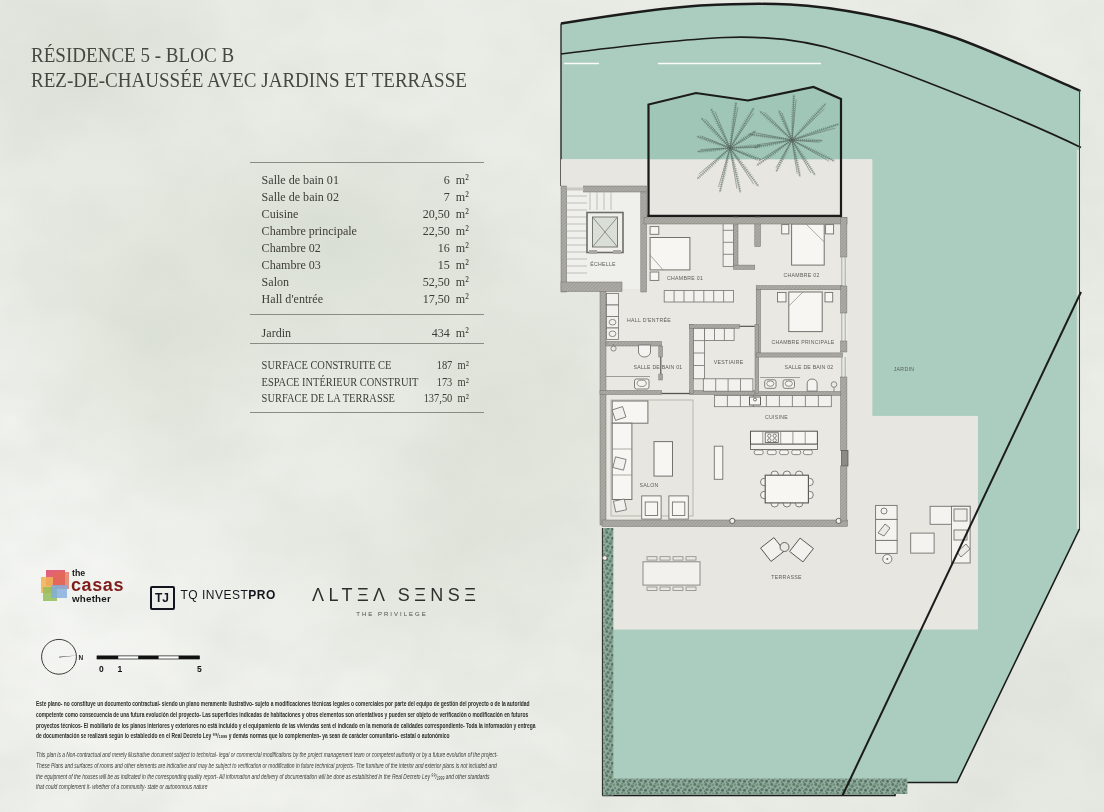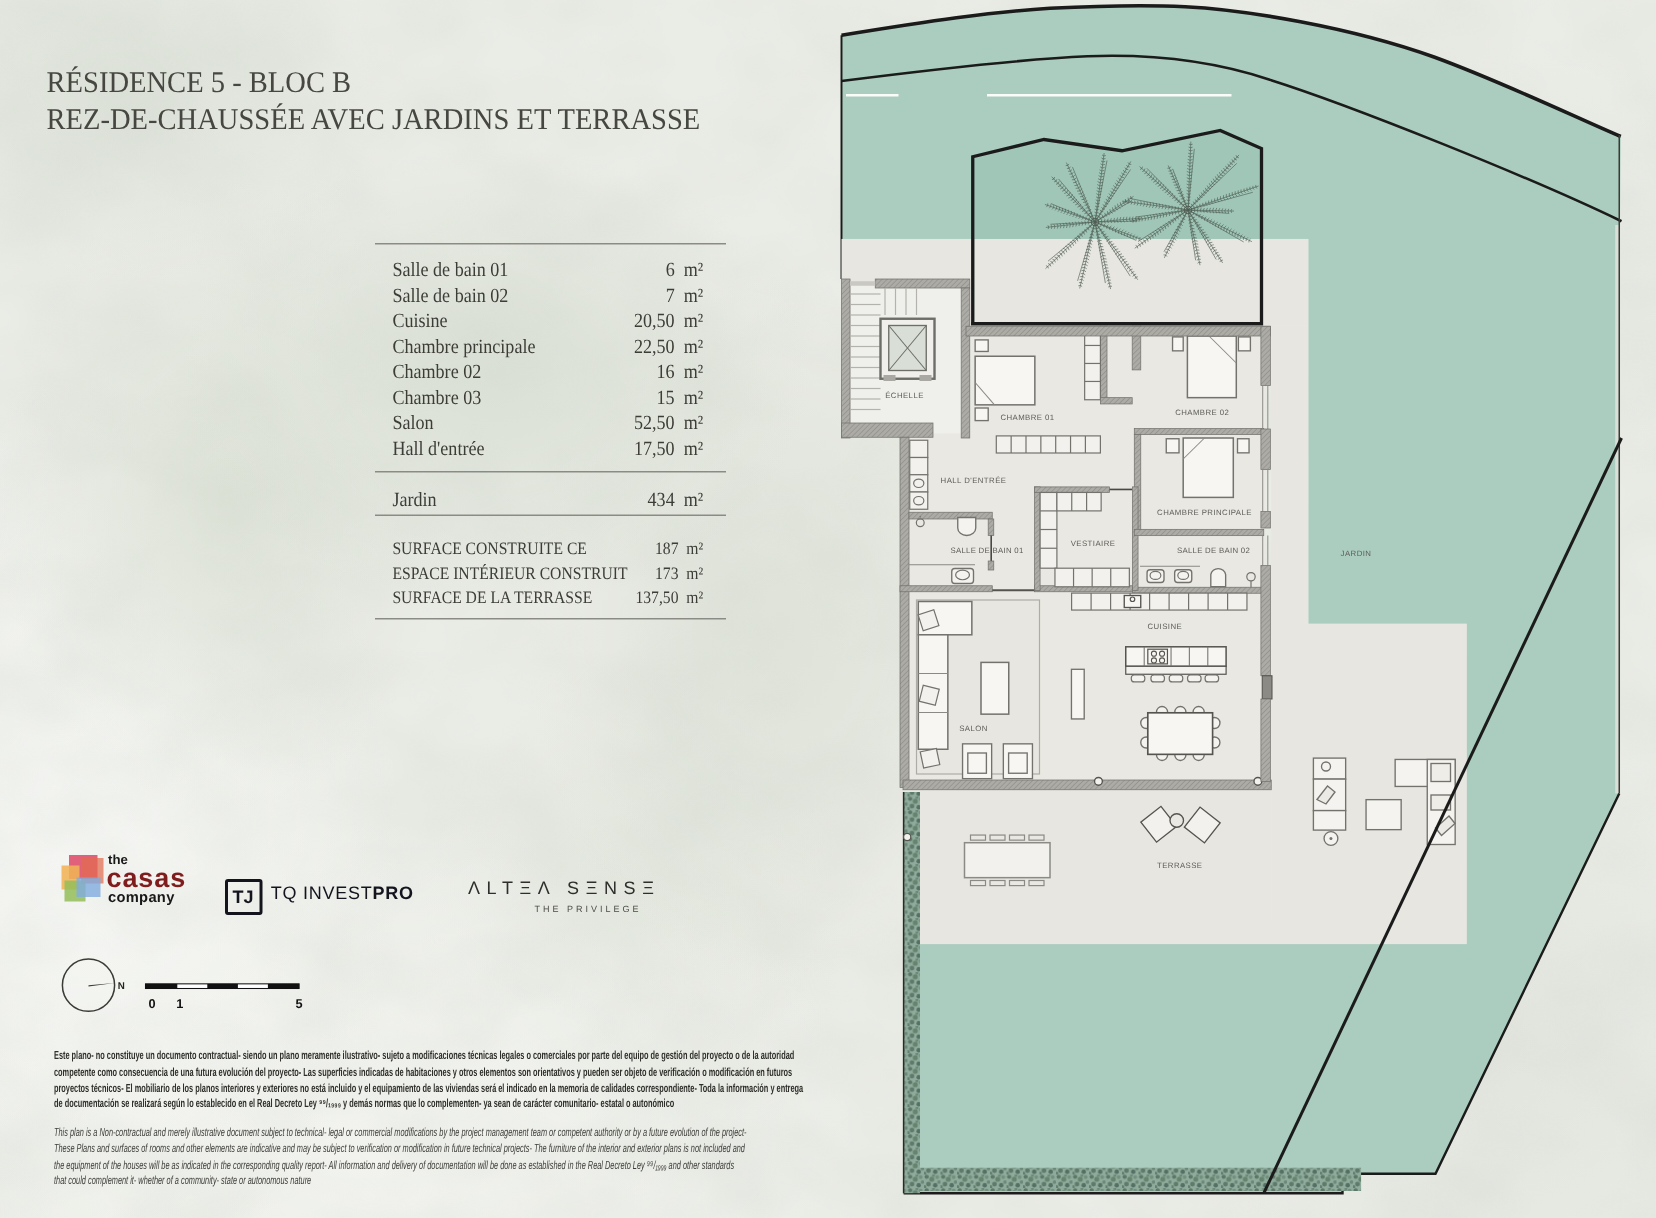--- a/index.html
+++ b/index.html
@@ -540,30 +540,30 @@
 </div>
 
 <div class="abs" style="left:41px;top:566px;width:120px;height:40px;">
   <div class="abs" style="left:5px;top:4px;width:19px;height:16px;background:#e0516d;opacity:0.9;"></div>
   <div class="abs" style="left:13px;top:6px;width:15px;height:17px;background:#e06b4e;opacity:0.72;"></div>
   <div class="abs" style="left:0px;top:11px;width:12px;height:16px;background:#f0b357;opacity:0.88;"></div>
   <div class="abs" style="left:2px;top:21px;width:14px;height:14px;background:#94bd59;opacity:0.85;"></div>
   <div class="abs" style="left:10px;top:19px;width:16px;height:13px;background:#7fabdf;opacity:0.8;"></div>
   <div class="abs" style="left:31px;top:1.5px;font-weight:bold;font-size:8.8px;color:#181818;">the</div>
   <div class="abs" style="left:30px;top:8.5px;font-weight:bold;font-size:18px;letter-spacing:0.6px;color:#7f1d1d;">casas</div>
-  <div class="abs" style="left:31px;top:27px;font-weight:bold;font-size:9.8px;letter-spacing:0.2px;color:#181818;">company</div>
+  <div class="abs" style="left:31px;top:27px;font-weight:bold;font-size:9.8px;letter-spacing:0.2px;color:#181818;">whether</div>
 </div>
 
 <div class="abs" style="left:149.5px;top:585.5px;width:160px;height:26px;color:#14141e;">
   <div class="abs" style="left:0;top:0;width:21px;height:20px;border:2.6px solid #14141e;border-radius:2px;text-align:center;font-size:12px;font-weight:bold;line-height:20px;">TJ</div>
   <div class="abs" style="left:31px;top:2.5px;font-size:12px;letter-spacing:0.5px;">TQ INVEST<b>PRO</b></div>
 </div>
 
 <div class="abs" style="left:312px;top:585px;width:160px;color:#2e2e2c;">
-  <div style="font-size:12px;letter-spacing:4.4px;white-space:nowrap;">ΛLTΞΛ SΞNSΞ</div>
+  <div style="font-size:18px;letter-spacing:4.4px;white-space:nowrap;">ΛLTΞΛ SΞNSΞ</div>
   <div style="font-size:6px;letter-spacing:2px;margin-top:4.5px;text-align:center;color:#4c4c48;">THE PRIVILEGE</div>
 </div>
 
 <svg class="abs" style="left:30px;top:630px;" width="200" height="60" viewBox="0 0 200 60">
 
   <circle cx="29" cy="26.8" r="17.4" fill="none" stroke="#3a3a36" stroke-width="1"></circle>
   <path d="M29,26.8 L46.5,25.4 L29,27.6 Z" fill="#3a3a36"></path>
   <text x="48.5" y="29.5" font-size="6.5" font-weight="bold" fill="#23231f">N</text>
 
   <g>

